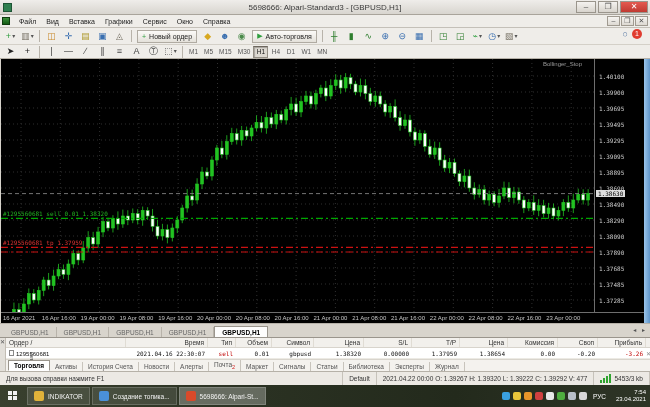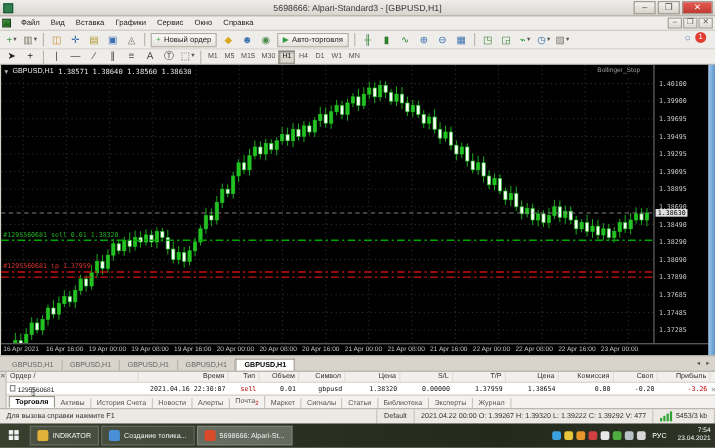--- a/index.html
+++ b/index.html
@@ -180,25 +180,20 @@
     <div class="tfbtn">M15</div>
     <div class="tfbtn">M30</div>
     <div class="tfbtn active">H1</div>
     <div class="tfbtn">H4</div>
     <div class="tfbtn">D1</div>
     <div class="tfbtn">W1</div>
     <div class="tfbtn">MN</div>
   </div>
 
 <div id="chart" class="abs">
-  <div id="series-label">
-    <span style="color:#b8b8b8">▾</span>
-    <span>GBPUSD,H1</span>
-    <span style="font-family:'DejaVu Sans Mono',monospace">1.38571 1.38640 1.38560 1.38630</span>
-  </div>
   <div id="indicator-label">Bollinger_Stop</div>
   <svg id="plot-svg" width="593" height="253">
       <line x1="0" y1="17" x2="593" y2="17" stroke="#2f2f2f" stroke-dasharray="1 3" stroke-width="1"></line>
       <line x1="0" y1="33" x2="593" y2="33" stroke="#2f2f2f" stroke-dasharray="1 3" stroke-width="1"></line>
       <line x1="0" y1="49" x2="593" y2="49" stroke="#2f2f2f" stroke-dasharray="1 3" stroke-width="1"></line>
       <line x1="0" y1="65" x2="593" y2="65" stroke="#2f2f2f" stroke-dasharray="1 3" stroke-width="1"></line>
       <line x1="0" y1="81" x2="593" y2="81" stroke="#2f2f2f" stroke-dasharray="1 3" stroke-width="1"></line>
       <line x1="0" y1="97" x2="593" y2="97" stroke="#2f2f2f" stroke-dasharray="1 3" stroke-width="1"></line>
       <line x1="0" y1="113" x2="593" y2="113" stroke="#2f2f2f" stroke-dasharray="1 3" stroke-width="1"></line>
       <line x1="0" y1="129" x2="593" y2="129" stroke="#2f2f2f" stroke-dasharray="1 3" stroke-width="1"></line>

